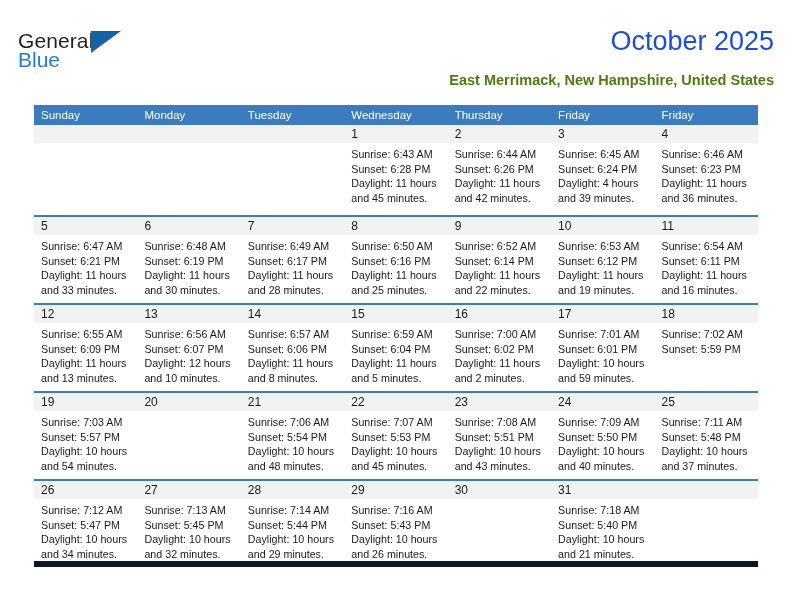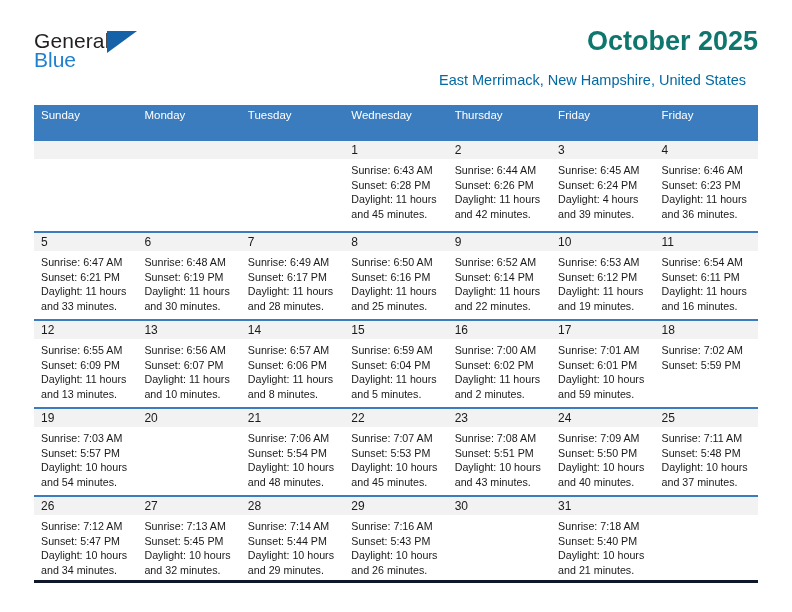--- a/index.html
+++ b/index.html
@@ -12,21 +12,21 @@
     background: #ffffff;
     font-family: "Liberation Sans", sans-serif;
     color: #000000;
     overflow: hidden;
   }
   .page {
     position: relative;
     width: 792px;
     height: 612px;
     box-sizing: border-box;
-    padding: 0 34px;
+    padding: 0 18px;
   }
 
   
   .header {
     position: relative;
     height: 74px;
     padding-top: 26px;
     box-sizing: border-box;
   }
   .brand {
@@ -59,44 +59,45 @@
     color: #1f7fd0;
     margin-top: -3px;
     display: block;
     line-height: 1.05;
   }
   .title {
     position: absolute;
     right: 0;
     top: 26px;
     font-size: 27px;
-    color: #0f766e;
-    font-weight: 700;
+    color: #1d4ed8;
+    font-weight: 400;
     white-space: nowrap;
   }
   .subtitle {
     position: absolute;
-    right: 12px;
+    right: 0;
     top: 72px;
     font-size: 14.5px;
-    color: #0369a1;
+    color: #4d7c0f;
     white-space: nowrap;
+    font-weight: bold;
   }
 
   
   .calendar {
     position: absolute;
     left: 34px;
     top: 105px;
     width: 724px;
   }
   .weekday-row {
     display: flex;
     background: #3b7cbe;
-    height: 36px;
+    height: 20px;
   }
   .weekday {
     flex: 1 1 0;
     color: #ffffff;
     font-size: 11.5px;
     line-height: 20px;
     padding-left: 7px;
     box-sizing: border-box;
     white-space: nowrap;
   }
@@ -104,21 +105,21 @@
     display: flex;
     border-top: 2px solid #3b7cbe;
     height: 88px;
     box-sizing: border-box;
   }
   .week-row.first {
     border-top: none;
     height: 90px;
   }
   .week-row.last {
-    border-bottom: 3px solid #0f172a;
+    border-bottom: 6px solid #0f172a;
   }
   .day-cell {
     flex: 1 1 0;
     box-sizing: border-box;
     position: relative;
     background: #ffffff;
     overflow: hidden;
   }
   .day-number {
     background: #f2f2f2;
@@ -279,21 +280,21 @@
               <div>Sunrise: 6:55 AM</div>
               <div>Sunset: 6:09 PM</div>
               <div class="wrap">Daylight: 11 hours and 13 minutes.</div>
             </div>
           </div>
           <div class="day-cell">
             <div class="day-number">13</div>
             <div class="day-body">
               <div>Sunrise: 6:56 AM</div>
               <div>Sunset: 6:07 PM</div>
-              <div class="wrap">Daylight: 11 hours and 10 minutes.</div>
+              <div class="wrap">Daylight: 12 hours and 10 minutes.</div>
             </div>
           </div>
           <div class="day-cell">
             <div class="day-number">14</div>
             <div class="day-body">
               <div>Sunrise: 6:57 AM</div>
               <div>Sunset: 6:06 PM</div>
               <div class="wrap">Daylight: 11 hours and 8 minutes.</div>
             </div>
           </div>

